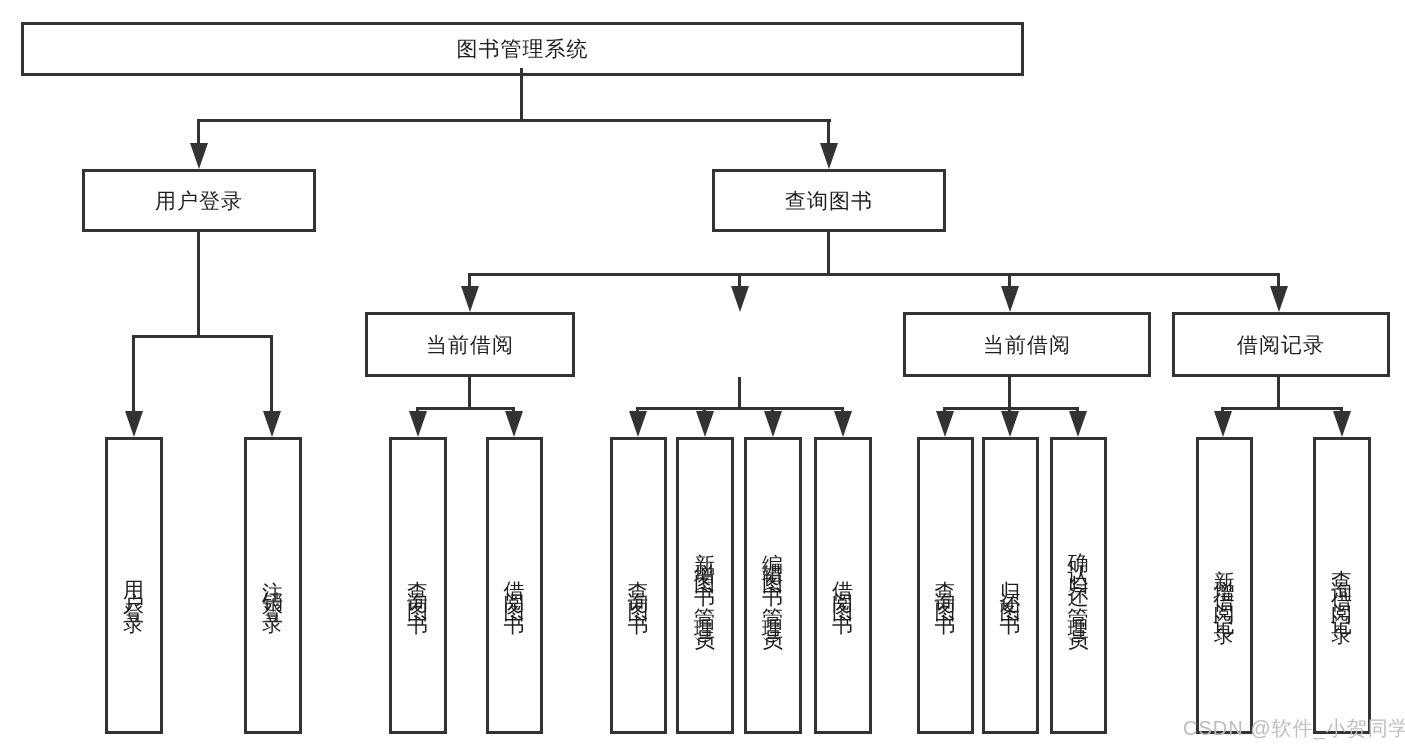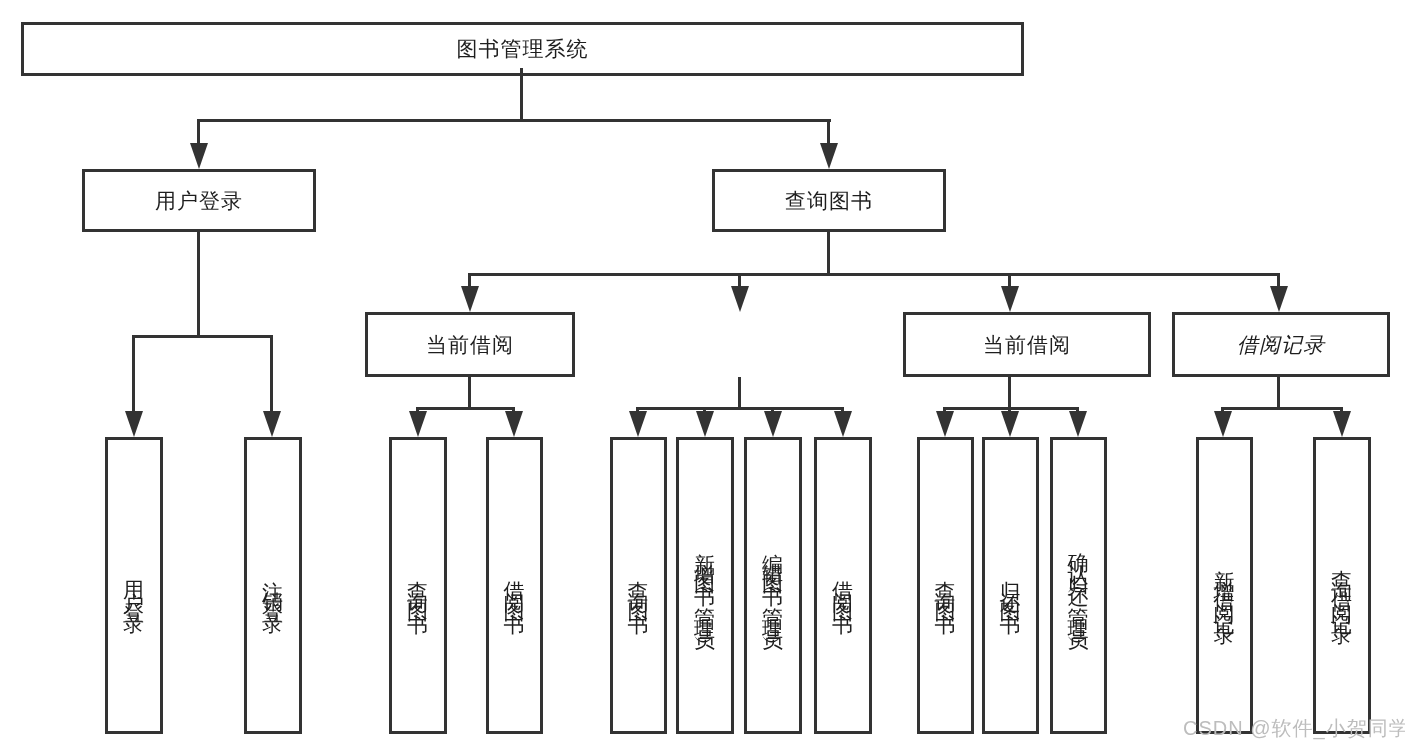--- a/index.html
+++ b/index.html
@@ -32,21 +32,21 @@
   <div class="node h" style="left:712px;top:169px;width:234px;height:63px;">
     <span>查询图书</span>
   </div>
 
   <div class="node h" style="left:365px;top:312px;width:210px;height:65px;">
     <span>当前借阅</span>
   </div>
   <div class="node h" style="left:903px;top:312px;width:248px;height:65px;">
     <span>当前借阅</span>
   </div>
-  <div class="node h" style="left:1172px;top:312px;width:218px;height:65px;font-style:italic;">
+  <div class="node h" style="left:1172px;top:312px;width:218px;height:65px;">
     <span>借阅记录</span>
   </div>
 
   <div class="node v" style="left:105px;top:437px;width:58px;height:297px;">
     <span>用户登录</span>
   </div>
   <div class="node v" style="left:244px;top:437px;width:58px;height:297px;">
     <span>注销登录</span>
   </div>
 

